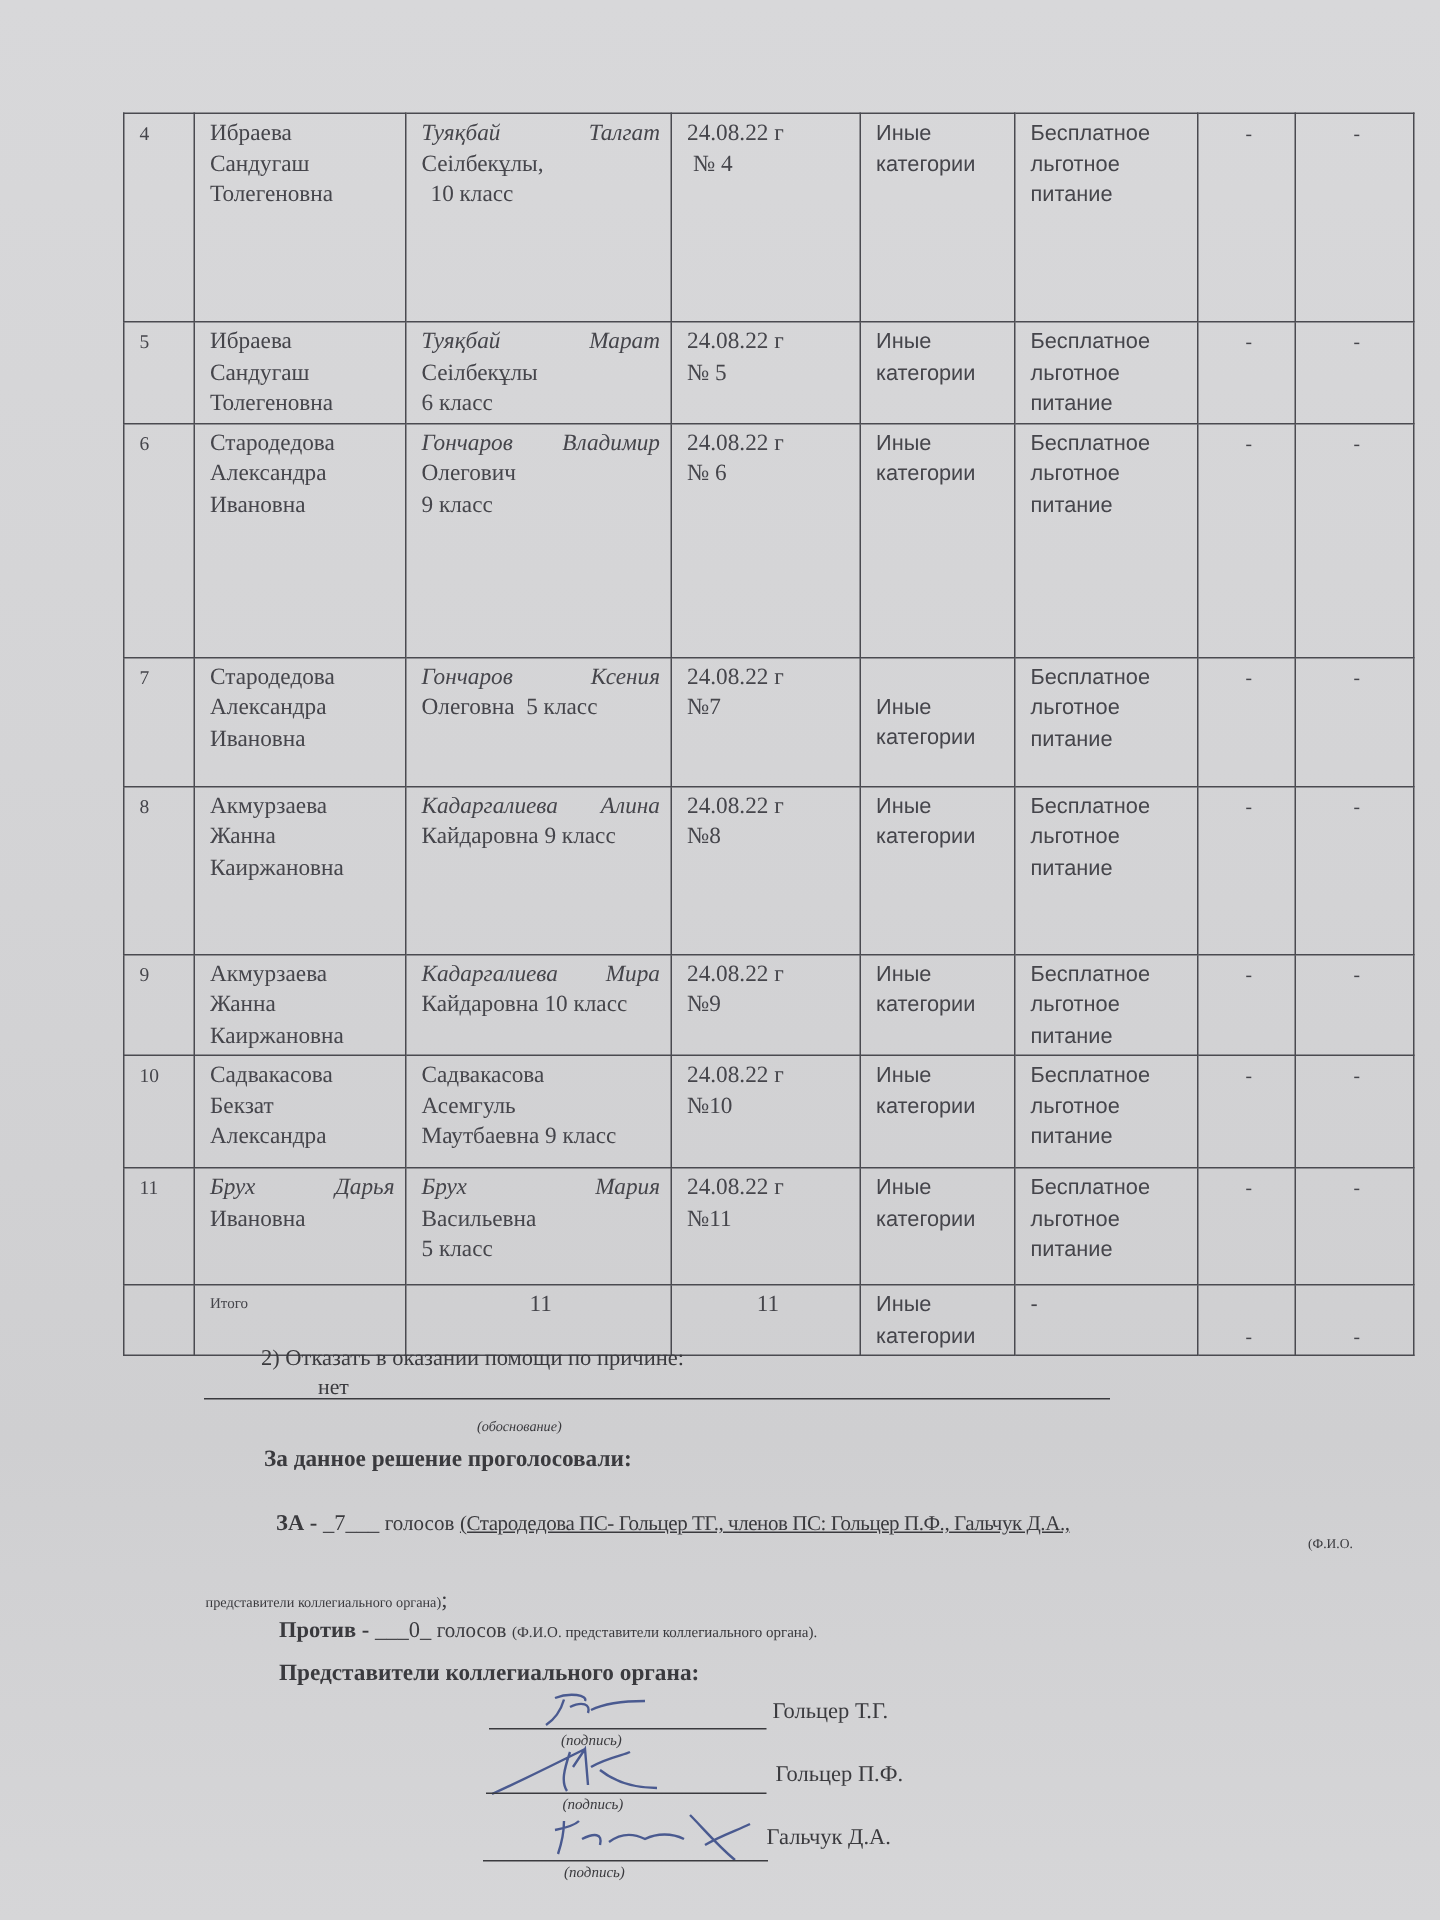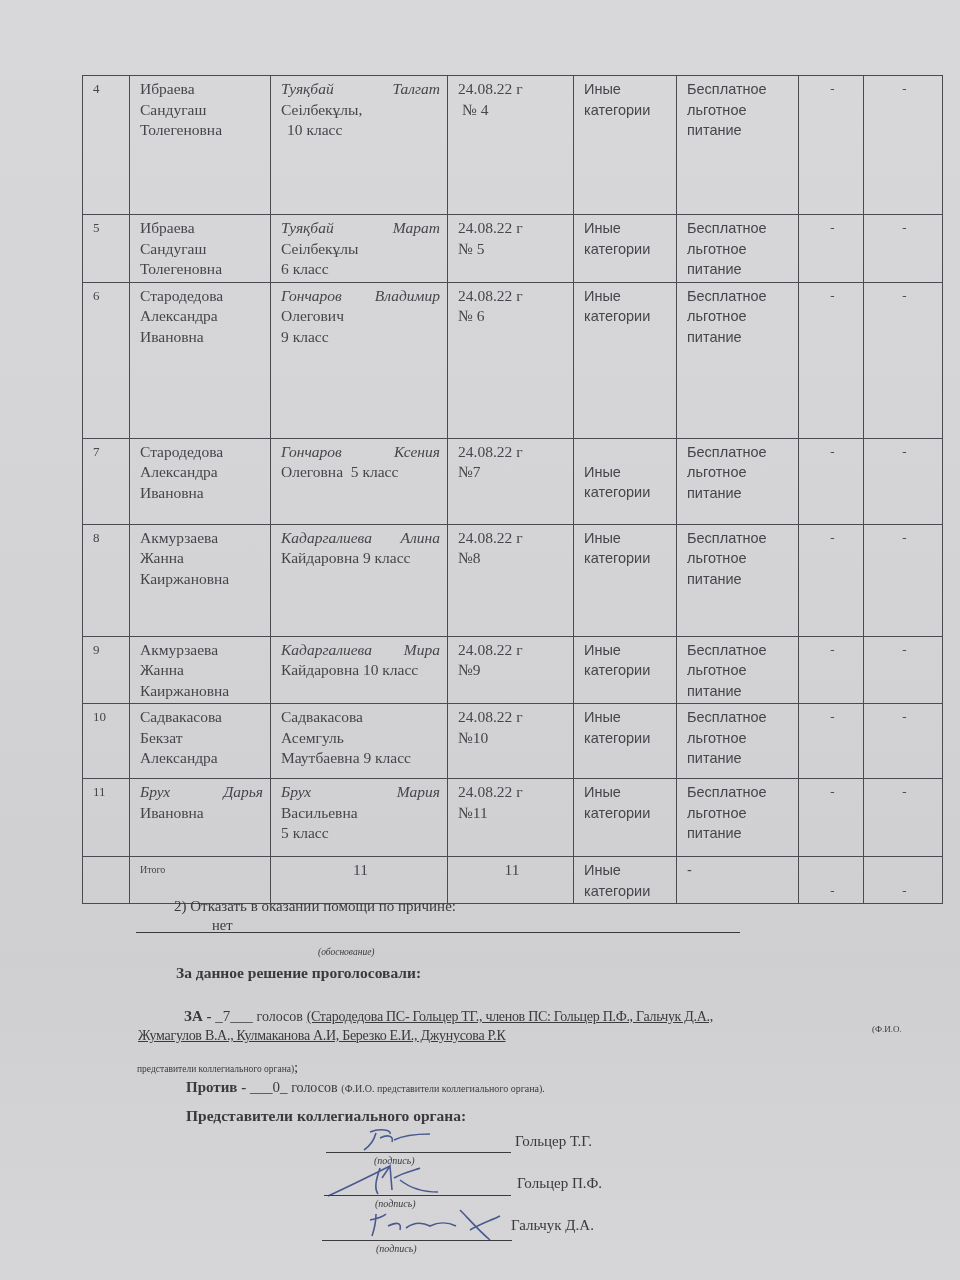--- a/index.html
+++ b/index.html
@@ -239,21 +239,20 @@
   <div class="text" style="left:318px; top:947px; font-size:9.5px; font-style:italic;text-align:right;">(обоснование)</div>
 
   <div class="text bold" style="left:176px; top:964px; font-size:15.5px;">За данное решение проголосовали:</div>
 
   <div class="text" style="left:184px; top:1008px; font-size:15px;">
     <span class="bold">ЗА -</span>
     <span>_7___</span>
     <span class="sans" style="font-size:14px">голосов</span>
     <span class="u sans" style="font-size:14px; letter-spacing:-0.3px">(Стародедова ПС- Гольцер ТГ., членов ПС: Гольцер П.Ф., Гальчук Д.А.,</span>
   </div>
-  <div class="text u sans" style="left:138px; top:1028px; font-size:14px; letter-spacing:-0.3px">Жумагулов В.А., Кулмаканова А.И, Березко Е.И., Джунусова Р.К</div>
   <div class="text sans" style="left:872px; top:1024px; font-size:9px;">(Ф.И.О.</div>
   <div class="text" style="left:137px; top:1059px; font-size:9.5px;">
     <span>представители коллегиального органа)</span><span style="font-size:15px">;</span>
   </div>
 
   <div class="text" style="left:186px; top:1079px; font-size:15px;">
     <span class="bold">Против -</span>
     <span>___0_</span>
     <span class="sans" style="font-size:14px">голосов</span>
     <span style="font-size:10px">(Ф.И.О. представители коллегиального органа).</span>

